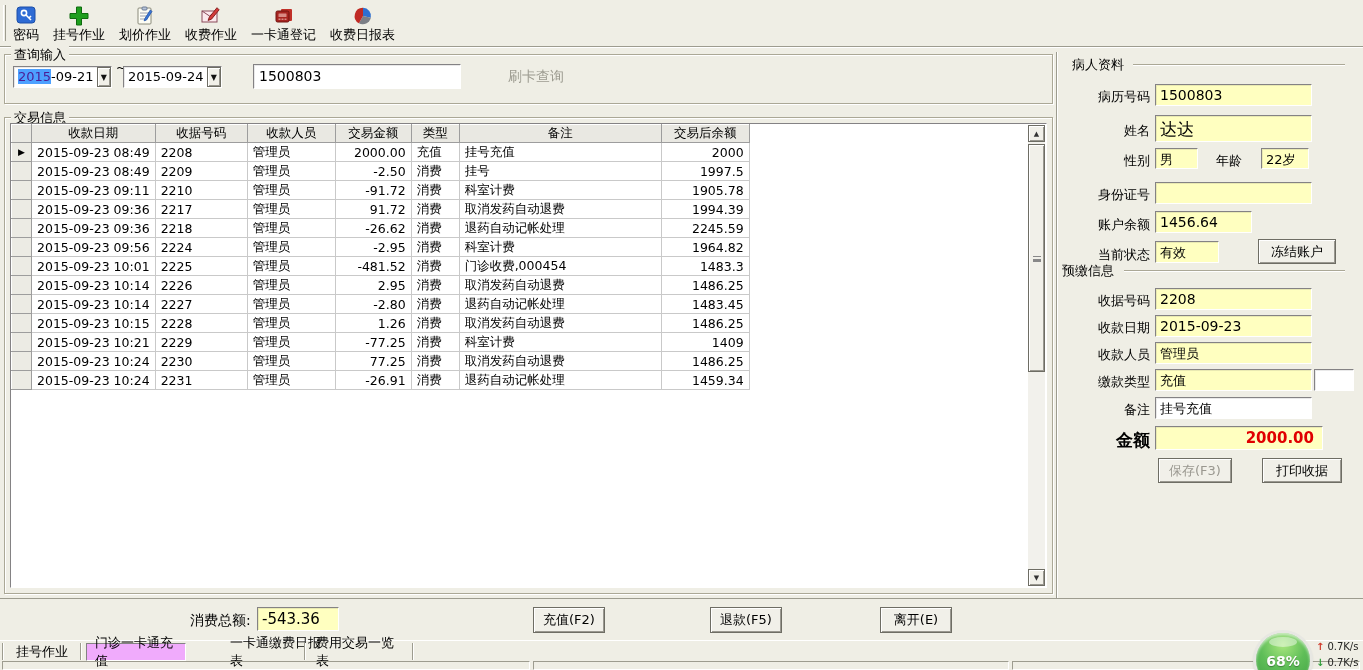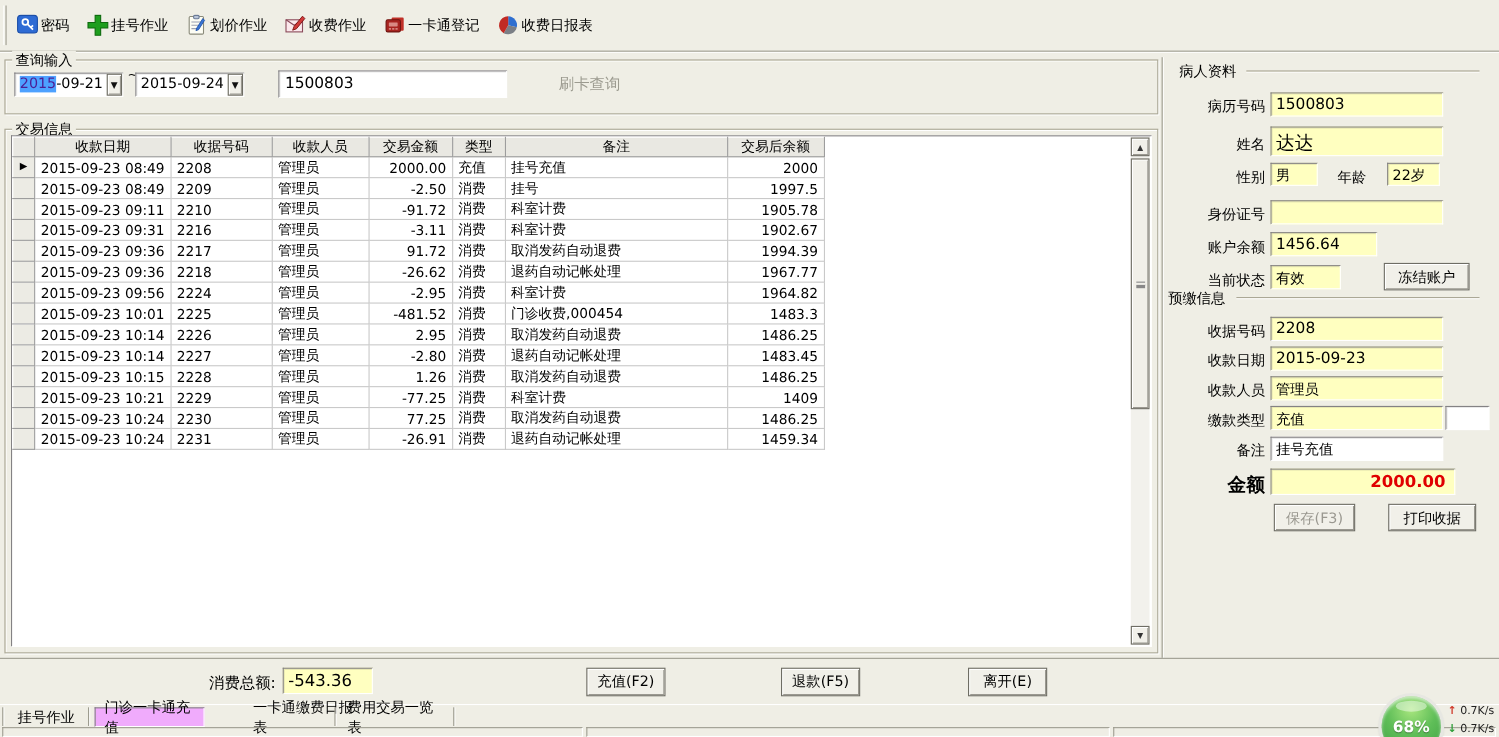--- a/index.html
+++ b/index.html
@@ -12,21 +12,21 @@
   .btn { background:#F1F0E9; border:1px solid #6e6d64; box-shadow:inset 1px 1px 0 #ffffff, inset -1px -1px 0 #9a9890; text-align:center; font-size:13px; cursor:default; display:flex; align-items:center; justify-content:center; }
   .btn.disabled { color:#9a9890; }
   .groupbox { position:absolute; border:1px solid #aba896; box-shadow:inset 1px 1px 0 #ffffff, 1px 1px 0 #ffffff; }
   .grouplabel { position:absolute; top:-9px; left:6px; background:#EFEEE5; padding:0 3px; font-size:13px; }
   .etch-v { border-left:1px solid #9d9c8f; box-shadow:1px 0 0 #ffffff; }
   .yellow { background:#FFFFC0; }
 
   
   #toolbar { position:absolute; top:0; left:0; width:1363px; height:47px; background:#EFEEE5; border-bottom:1px solid #9d9c8f; box-shadow:0 1px 0 #ffffff; display:flex; align-items:center; }
   .tb-grip { width:3px; height:36px; margin-left:3px; border-left:1px solid #ffffff; border-right:1px solid #9d9c8f; }
-  .tb-item { display:flex; align-items:center; justify-content:center; height:44px; padding:1px 7px; }
+  .tb-item { display:flex; flex-direction:column; align-items:center; justify-content:center; height:44px; padding:1px 7px; }
   .tb-item .ic { width:24px; height:22px; display:flex; align-items:center; justify-content:center; }
   .tb-item .lb { font-size:13px; line-height:15px; }
 
   
   .datecombo { position:absolute; height:22px; display:flex; }
   .datecombo .txt { flex:1; padding:2px 3px 0 4px; font-size:13px; white-space:nowrap; }
   .datecombo .sel { background:#4DA1FF; color:#4c1d95; }
   .drop { width:17px; height:100%; background:#F1F0E9; border:1px solid #6e6d64; box-shadow:inset 1px 1px 0 #fff, inset -1px -1px 0 #9a9890; display:flex; align-items:center; justify-content:center; font-size:8px; color:#111; }
 
   
@@ -220,47 +220,37 @@
             <td class="c0">2015-09-23 09:11</td>
             <td class="c1">2210</td>
             <td class="c2">管理员</td>
             <td class="c3">-91.72</td>
             <td class="c4">消费</td>
             <td class="c5">科室计费</td>
             <td class="c6">1905.78</td>
           </tr>
           <tr>
             <td class="sel"></td>
-            <td class="c0">2015-09-23 09:31</td>
-            <td class="c1">2216</td>
-            <td class="c2">管理员</td>
-            <td class="c3">-3.11</td>
-            <td class="c4">消费</td>
-            <td class="c5">科室计费</td>
-            <td class="c6">1902.67</td>
-          </tr>
-          <tr>
-            <td class="sel"></td>
             <td class="c0">2015-09-23 09:36</td>
             <td class="c1">2217</td>
             <td class="c2">管理员</td>
             <td class="c3">91.72</td>
             <td class="c4">消费</td>
             <td class="c5">取消发药自动退费</td>
             <td class="c6">1994.39</td>
           </tr>
           <tr>
             <td class="sel"></td>
             <td class="c0">2015-09-23 09:36</td>
             <td class="c1">2218</td>
             <td class="c2">管理员</td>
             <td class="c3">-26.62</td>
             <td class="c4">消费</td>
             <td class="c5">退药自动记帐处理</td>
-            <td class="c6">1967.77</td>
+            <td class="c6">2245.59</td>
           </tr>
           <tr>
             <td class="sel"></td>
             <td class="c0">2015-09-23 09:56</td>
             <td class="c1">2224</td>
             <td class="c2">管理员</td>
             <td class="c3">-2.95</td>
             <td class="c4">消费</td>
             <td class="c5">科室计费</td>
             <td class="c6">1964.82</td>

